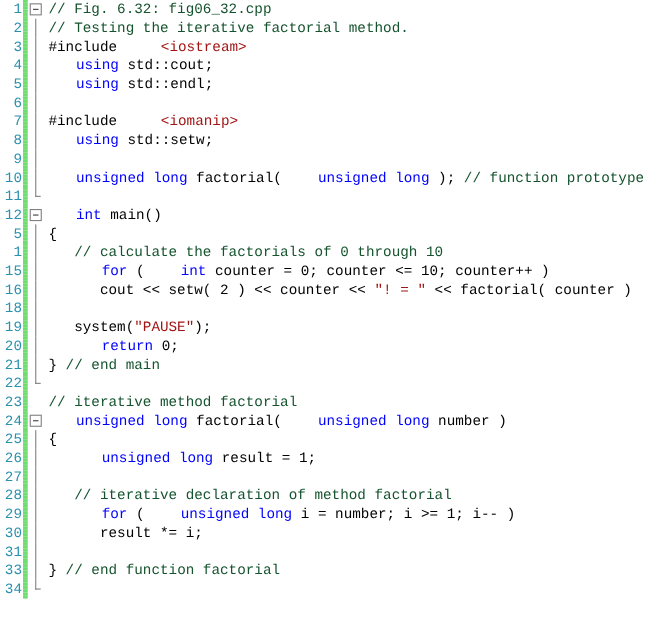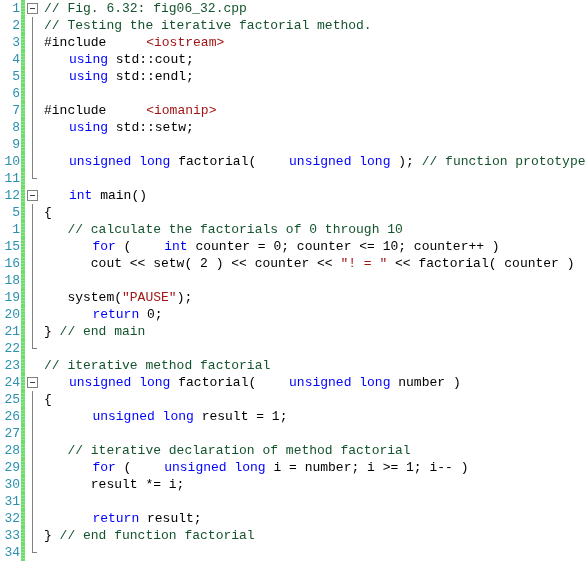--- a/index.html
+++ b/index.html
@@ -141,17 +141,16 @@
       <div class="row"><div class="lineno">22</div><div class="changebar"></div><div class="foldcol"><span class="foldend"></span></div><div class="code"><span class="pl"></span></div></div>
       <div class="row"><div class="lineno">23</div><div class="changebar"></div><div class="foldcol"></div><div class="code"><span class="cm">// iterative method factorial</span></div></div>
       <div class="row"><div class="lineno">24</div><div class="changebar"></div><div class="foldcol"><span class="foldbox"></span></div><div class="code"><span class="kw">unsigned long</span><span class="pl"> factorial( </span><span class="kw">unsigned long</span><span class="pl"> number )</span></div></div>
       <div class="row"><div class="lineno">25</div><div class="changebar"></div><div class="foldcol line"></div><div class="code"><span class="pl">{</span></div></div>
       <div class="row"><div class="lineno">26</div><div class="changebar"></div><div class="foldcol line"></div><div class="code"><span class="pl">   </span><span class="kw">unsigned long</span><span class="pl"> result = 1;</span></div></div>
       <div class="row"><div class="lineno">27</div><div class="changebar"></div><div class="foldcol line"></div><div class="code"><span class="pl"></span></div></div>
       <div class="row"><div class="lineno">28</div><div class="changebar"></div><div class="foldcol line"></div><div class="code"><span class="cm">   // iterative declaration of method factorial</span></div></div>
       <div class="row"><div class="lineno">29</div><div class="changebar"></div><div class="foldcol line"></div><div class="code"><span class="pl">   </span><span class="kw">for</span><span class="pl"> ( </span><span class="kw">unsigned long</span><span class="pl"> i = number; i &gt;= 1; i-- )</span></div></div>
       <div class="row"><div class="lineno">30</div><div class="changebar"></div><div class="foldcol line"></div><div class="code"><span class="pl">      result *= i;</span></div></div>
       <div class="row"><div class="lineno">31</div><div class="changebar"></div><div class="foldcol line"></div><div class="code"><span class="pl"></span></div></div>
-      <div class="row"><div class="lineno">32</div><div class="changebar"></div><div class="foldcol line"></div><div class="code"><span class="pl">   </span><span class="kw">return</span><span class="pl"> result;</span></div></div>
       <div class="row"><div class="lineno">33</div><div class="changebar"></div><div class="foldcol line"></div><div class="code"><span class="pl">} </span><span class="cm">// end function factorial</span></div></div>
       <div class="row"><div class="lineno">34</div><div class="changebar"></div><div class="foldcol"><span class="foldend"></span></div><div class="code"><span class="pl"></span></div></div>
     </div>
 </div>
 
 </body></html>

